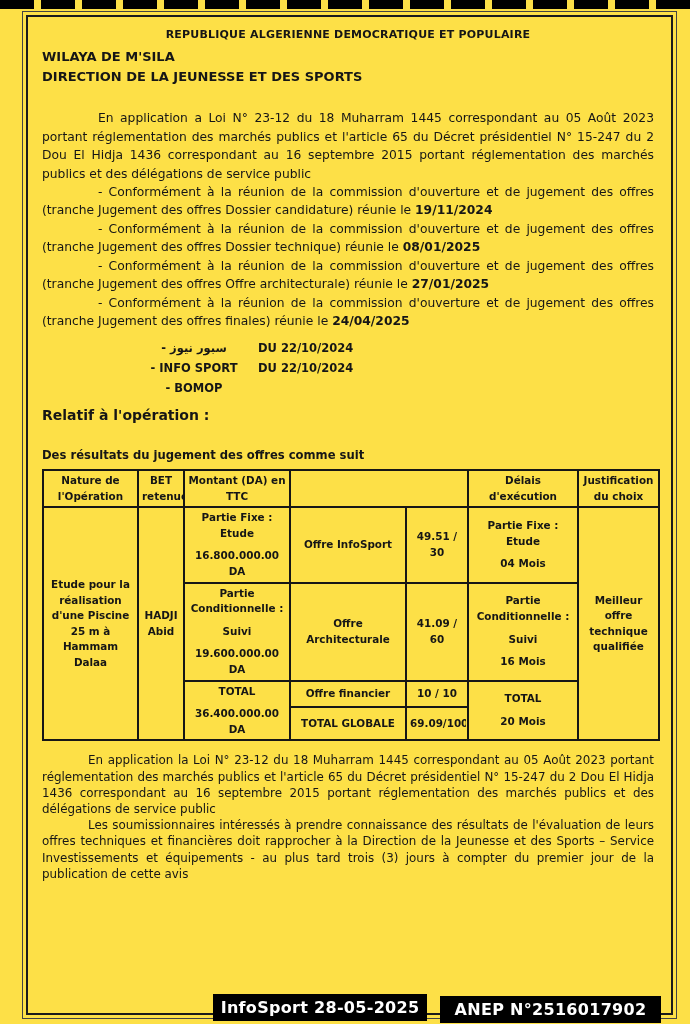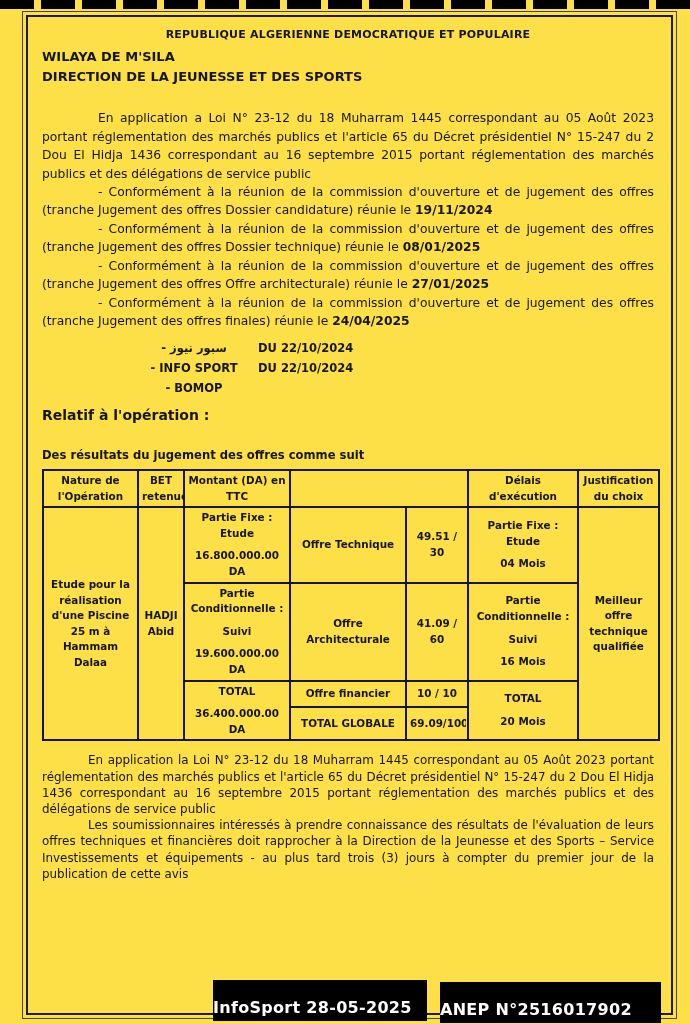--- a/index.html
+++ b/index.html
@@ -68,21 +68,21 @@
   td.r1 { height:56px; }
   td.r2 { height:74px; }
   td.r3 { height:20px; }
   td.r4 { height:28px;border-radius:11px; }
 
   .legal { margin-top:11px; font-size:11.9px; line-height:1.36; text-align:justify; }
   .legal .indent2 { text-indent:46px; }
 
   .bar {
     position:absolute; background:#000; color:#fff; font-weight:bold;
-    font-size:16px; text-align:left; padding:18px 0 4px;
+    font-size:16px; text-align:center; padding:4px 0 4px;
     letter-spacing:.3px;
   }
   .journal-bar { left:213px; bottom:3px; width:214px; }
   .anep-bar { left:440px; bottom:1px; width:221px; }
 </style>
 </head>
 <body>
 
 <div class="page">
   <div class="top-bar"></div>
@@ -145,21 +145,21 @@
           <th>Délais d'exécution</th>
           <th>Justification du choix</th>
         </tr>
         <tr>
           <td rowspan="4">Etude pour la réalisation d'une Piscine 25 m à Hammam Dalaa</td>
           <td rowspan="4">HADJI Abid</td>
           <td class="r1">
             <div>Partie Fixe : Etude</div>
             <div class="cell-gap">16.800.000.00 DA</div>
           </td>
-          <td class="r1 off-label">Offre Technique</td>
+          <td class="r1 off-label">Offre InfoSport</td>
           <td class="r1">49.51 / 30</td>
           <td class="r1">
             <div>Partie Fixe : Etude</div>
             <div class="cell-gap">04 Mois</div>
           </td>
           <td rowspan="4">Meilleur offre technique qualifiée</td>
         </tr>
         <tr>
           <td class="r2">
             <div>Partie</div>

